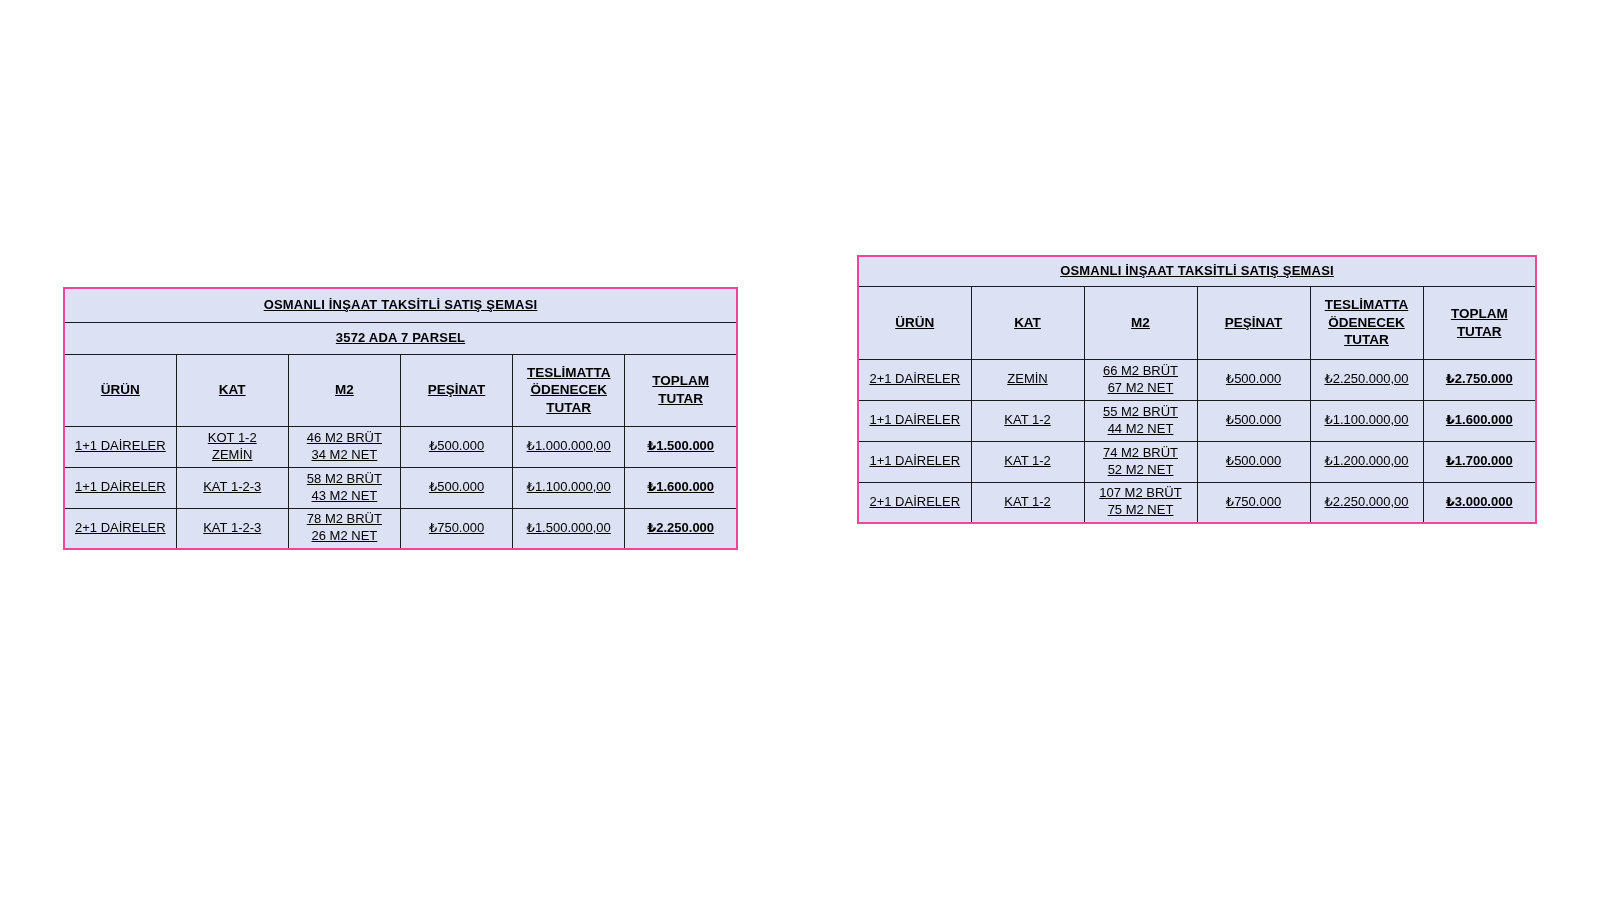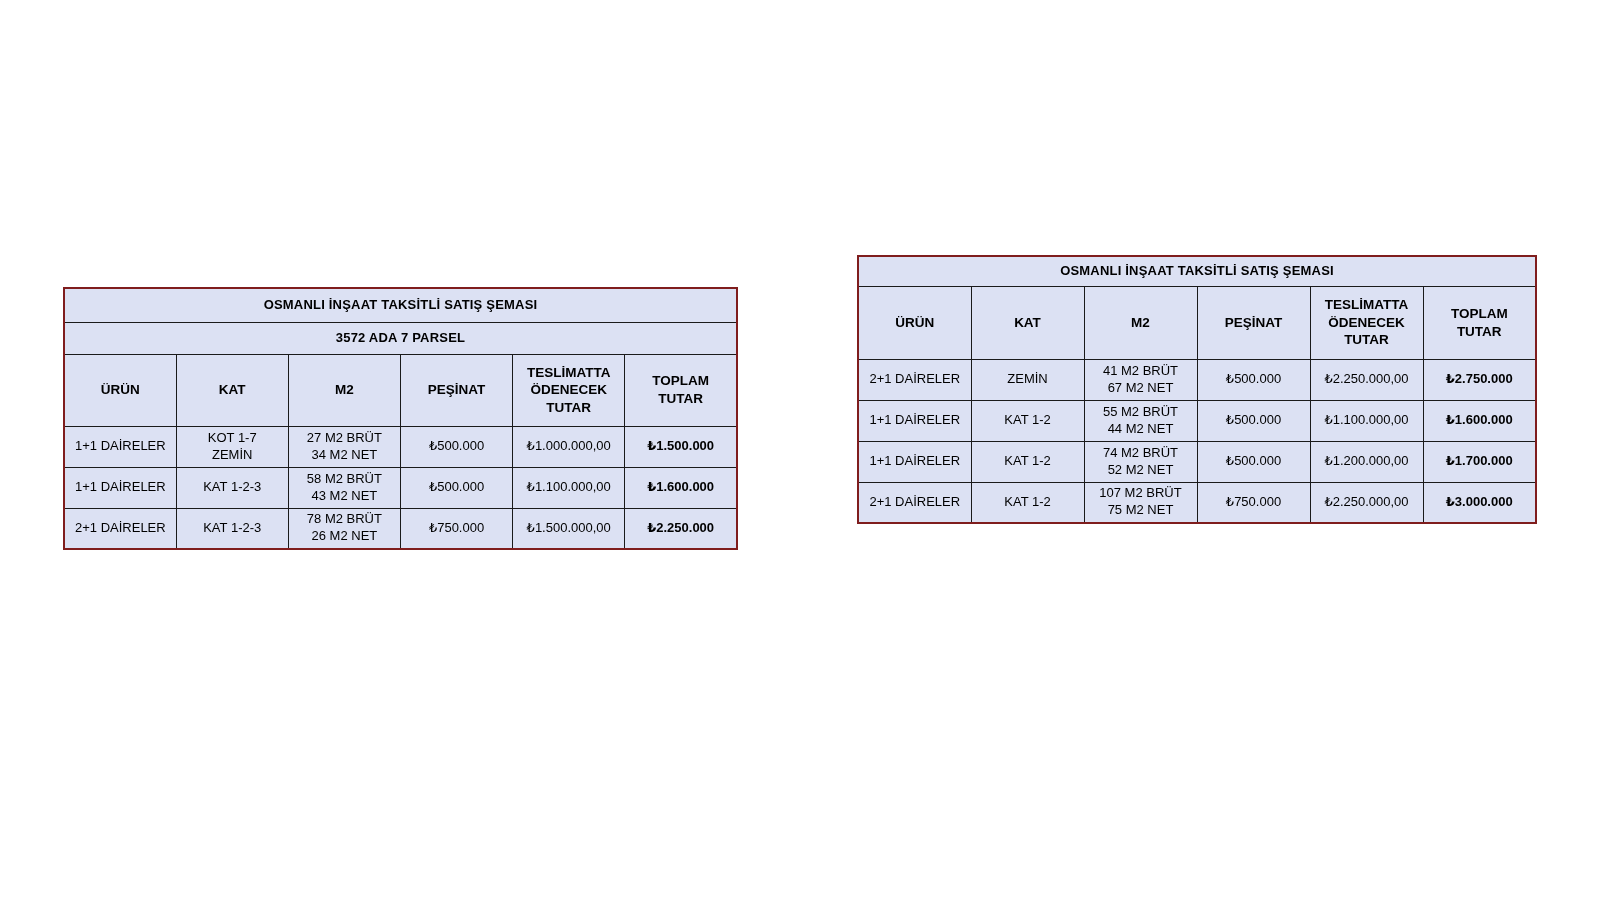--- a/index.html
+++ b/index.html
@@ -7,21 +7,22 @@
     width: 1600px; height: 899px;
     background: #ffffff;
     font-family: "Liberation Sans", "DejaVu Sans", sans-serif;
     position: relative;
     overflow: hidden;
   }
   table.sales {
     position: absolute;
     border-collapse: collapse;
     table-layout: fixed;
-    border: 2px solid #7f1d1d;
+    border: 2px solid #ec4899;
+    text-decoration: underline;
   }
   table.sales td, table.sales th {
     border: 1px solid #1a1a1a;
     background: #dce1f3;
     color: #000000;
     text-align: center;
     vertical-align: middle;
     white-space: pre-line;
     font-size: 13px;
     line-height: 1.3;
@@ -71,23 +72,23 @@
       <th>M2</th>
       <th>PEŞİNAT</th>
       <th>TESLİMATTA
 ÖDENECEK
 TUTAR</th>
       <th class="red">TOPLAM
 TUTAR</th>
     </tr>
     <tr class="r-data">
       <td class="cell-urun">1+1 DAİRELER</td>
-      <td>KOT 1-7
+      <td>KOT 1-2
 ZEMİN</td>
-      <td>27 M2 BRÜT
+      <td>46 M2 BRÜT
 34 M2 NET</td>
       <td>₺500.000</td>
       <td>₺1.000.000,00</td>
       <td class="red">₺1.500.000</td>
     </tr>
     <tr class="r-data">
       <td class="cell-urun">1+1 DAİRELER</td>
       <td>KAT 1-2-3</td>
       <td>58 M2 BRÜT
 43 M2 NET</td>
@@ -119,21 +120,21 @@
       <th>PEŞİNAT</th>
       <th>TESLİMATTA
 ÖDENECEK
 TUTAR</th>
       <th class="red">TOPLAM
 TUTAR</th>
     </tr>
     <tr class="r-data">
       <td class="cell-urun">2+1 DAİRELER</td>
       <td>ZEMİN</td>
-      <td>41 M2 BRÜT
+      <td>66 M2 BRÜT
 67 M2 NET</td>
       <td>₺500.000</td>
       <td>₺2.250.000,00</td>
       <td class="red">₺2.750.000</td>
     </tr>
     <tr class="r-data">
       <td class="cell-urun">1+1 DAİRELER</td>
       <td>KAT 1-2</td>
       <td>55 M2 BRÜT
 44 M2 NET</td>

